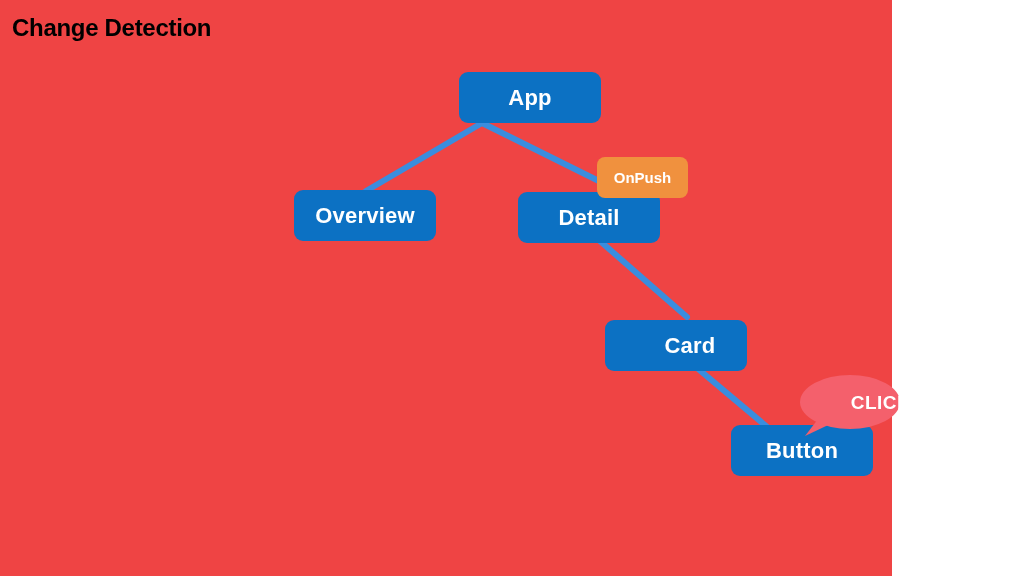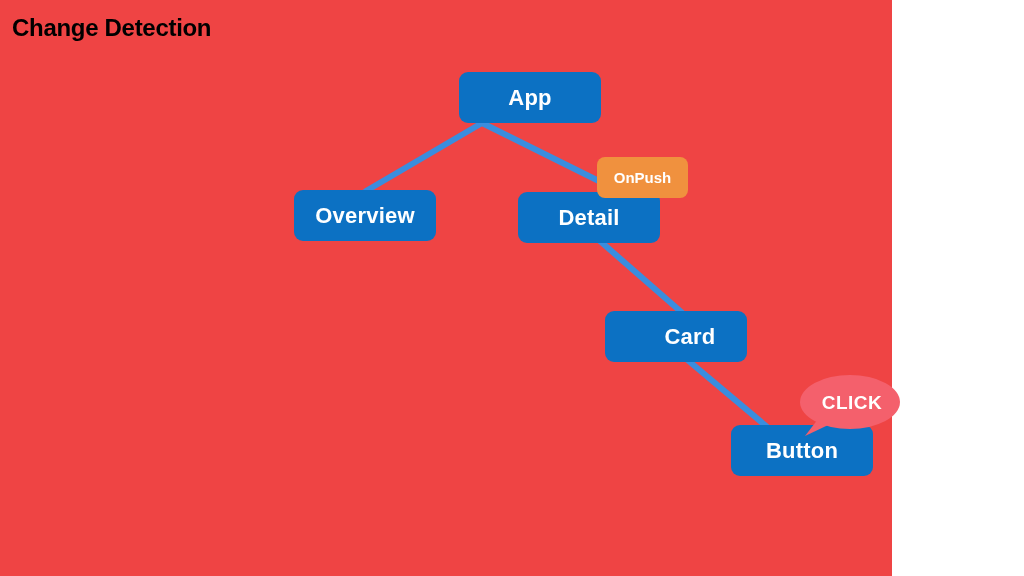--- a/index.html
+++ b/index.html
@@ -63,21 +63,21 @@
   }
   #callout {
     position: absolute;
     left: 795px;
     top: 372px;
     width: 120px;
     height: 70px;
   }
   #callout-label {
     position: absolute;
-    left: 802px;
+    left: 831px;
     top: 392px;
     width: 100px;
     text-align: center;
     color: #ffffff;
     font-size: 19px;
     font-weight: bold;
     letter-spacing: 0.5px;
     pointer-events: none;
   }
 </style>
@@ -106,21 +106,21 @@
   </div>
 
   <div class="node" style="left:294px; top:190px; width:142px; height:51px;">
     <span>Overview</span>
   </div>
 
   <div class="badge" style="left:597px; top:157px; width:91px; height:41px;">
     <span>OnPush</span>
   </div>
 
-  <div class="node" style="left:605px; top:311px; width:142px; height:51px;padding-left:28px;">
+  <div class="node" style="left:605px; top:320px; width:142px; height:51px;padding-left:28px;">
     <span>Card</span>
   </div>
 
   <div class="node" style="left:731px; top:425px; width:142px; height:51px;">
     <span>Button</span>
   </div>
 
   <svg id="callout" viewBox="0 0 120 70" xmlns="http://www.w3.org/2000/svg">
     <path fill="#F4606C" d="M 30 38 L 48 46 L 10 64 Z"></path>
     <ellipse cx="55" cy="30" rx="50" ry="27" fill="#F4606C"></ellipse>

